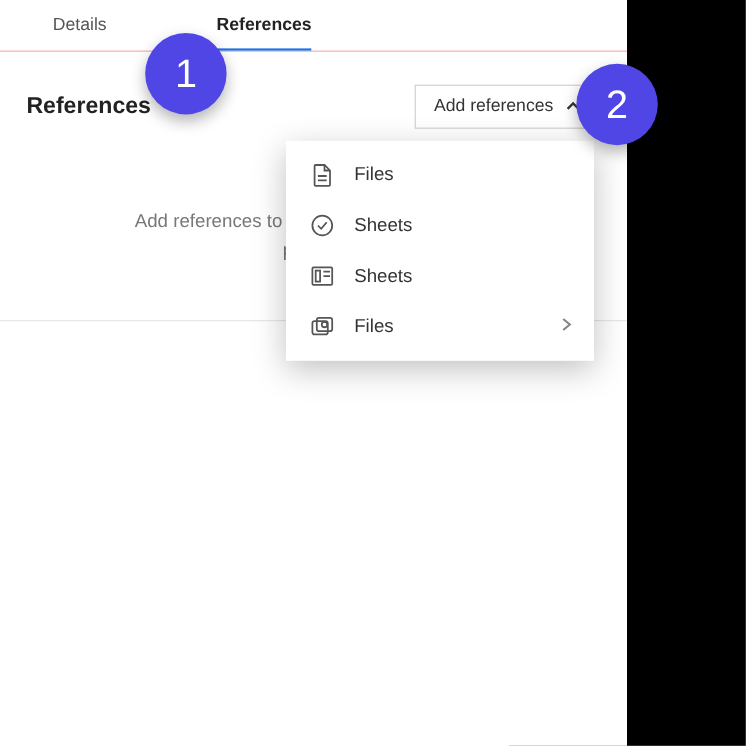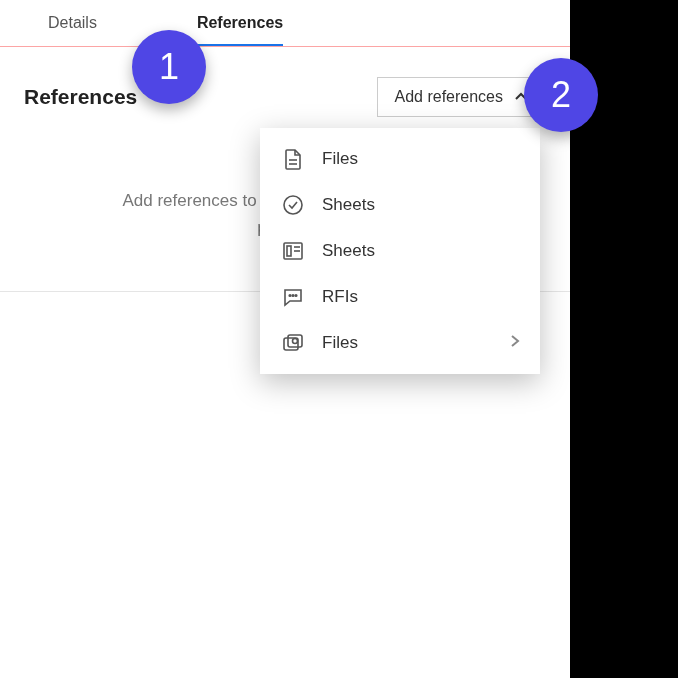--- a/index.html
+++ b/index.html
@@ -186,31 +186,20 @@
             <rect x="5" y="5" width="4" height="10"></rect>
             <line x1="12" y1="6" x2="18" y2="6"></line>
             <line x1="12" y1="10" x2="18" y2="10"></line>
           </svg>
       </span>
       <span>Sheets</span>
     </div>
     <div class="dd-item">
       <span class="dd-icon">
         <svg width="22" height="20" viewBox="0 0 22 20" fill="none" stroke="currentColor" stroke-width="1.6">
-            <path d="M3 3h16v11H8l-5 4V3z"></path>
-            <circle cx="8" cy="8.5" r="0.8" fill="currentColor"></circle>
-            <circle cx="11" cy="8.5" r="0.8" fill="currentColor"></circle>
-            <circle cx="14" cy="8.5" r="0.8" fill="currentColor"></circle>
-          </svg>
-      </span>
-      <span>RFIs</span>
-    </div>
-    <div class="dd-item">
-      <span class="dd-icon">
-        <svg width="22" height="20" viewBox="0 0 22 20" fill="none" stroke="currentColor" stroke-width="1.6">
             <rect x="2" y="5" width="14" height="12" rx="2"></rect>
             <rect x="6" y="2" width="14" height="12" rx="2"></rect>
             <circle cx="13" cy="8" r="2.5"></circle>
           </svg>
       </span>
       <span>Files</span>
       <span class="sub-chev">
         <svg width="14" height="14" viewBox="0 0 14 14" fill="none" stroke="currentColor" stroke-width="2">
             <polyline points="4,2 10,7 4,12"></polyline>
           </svg>

